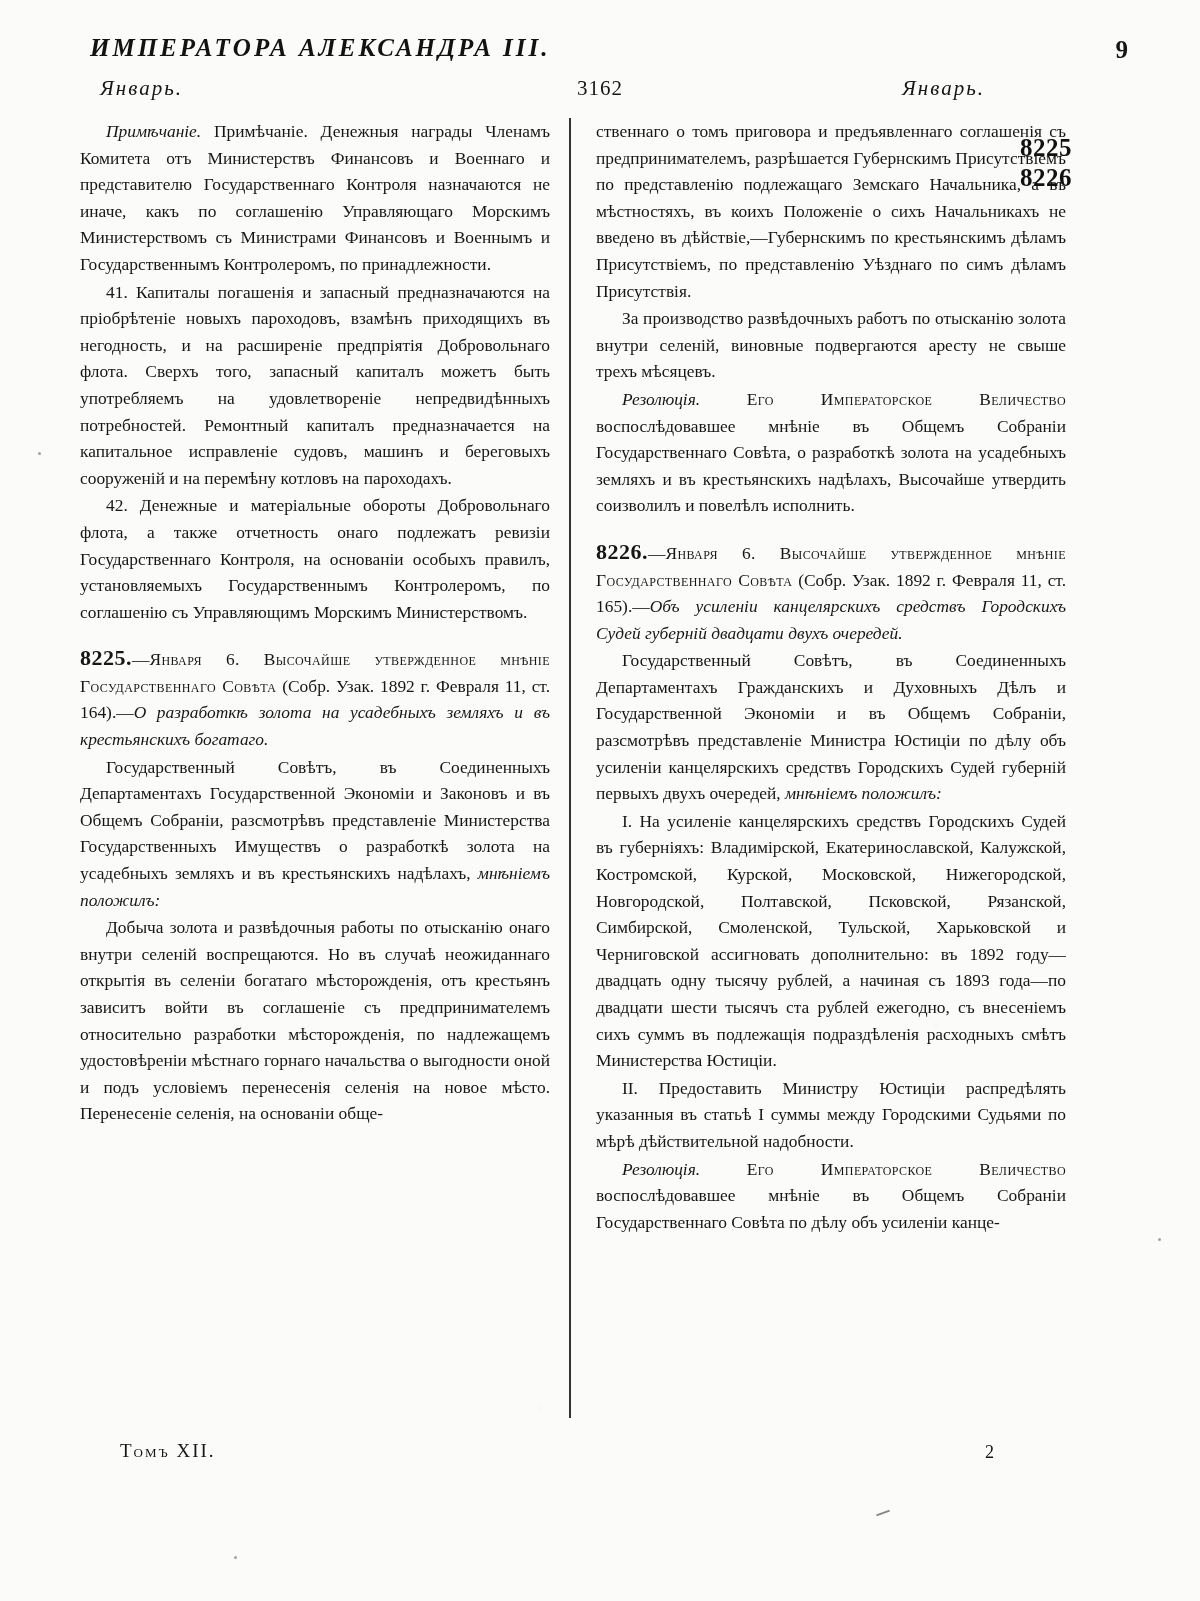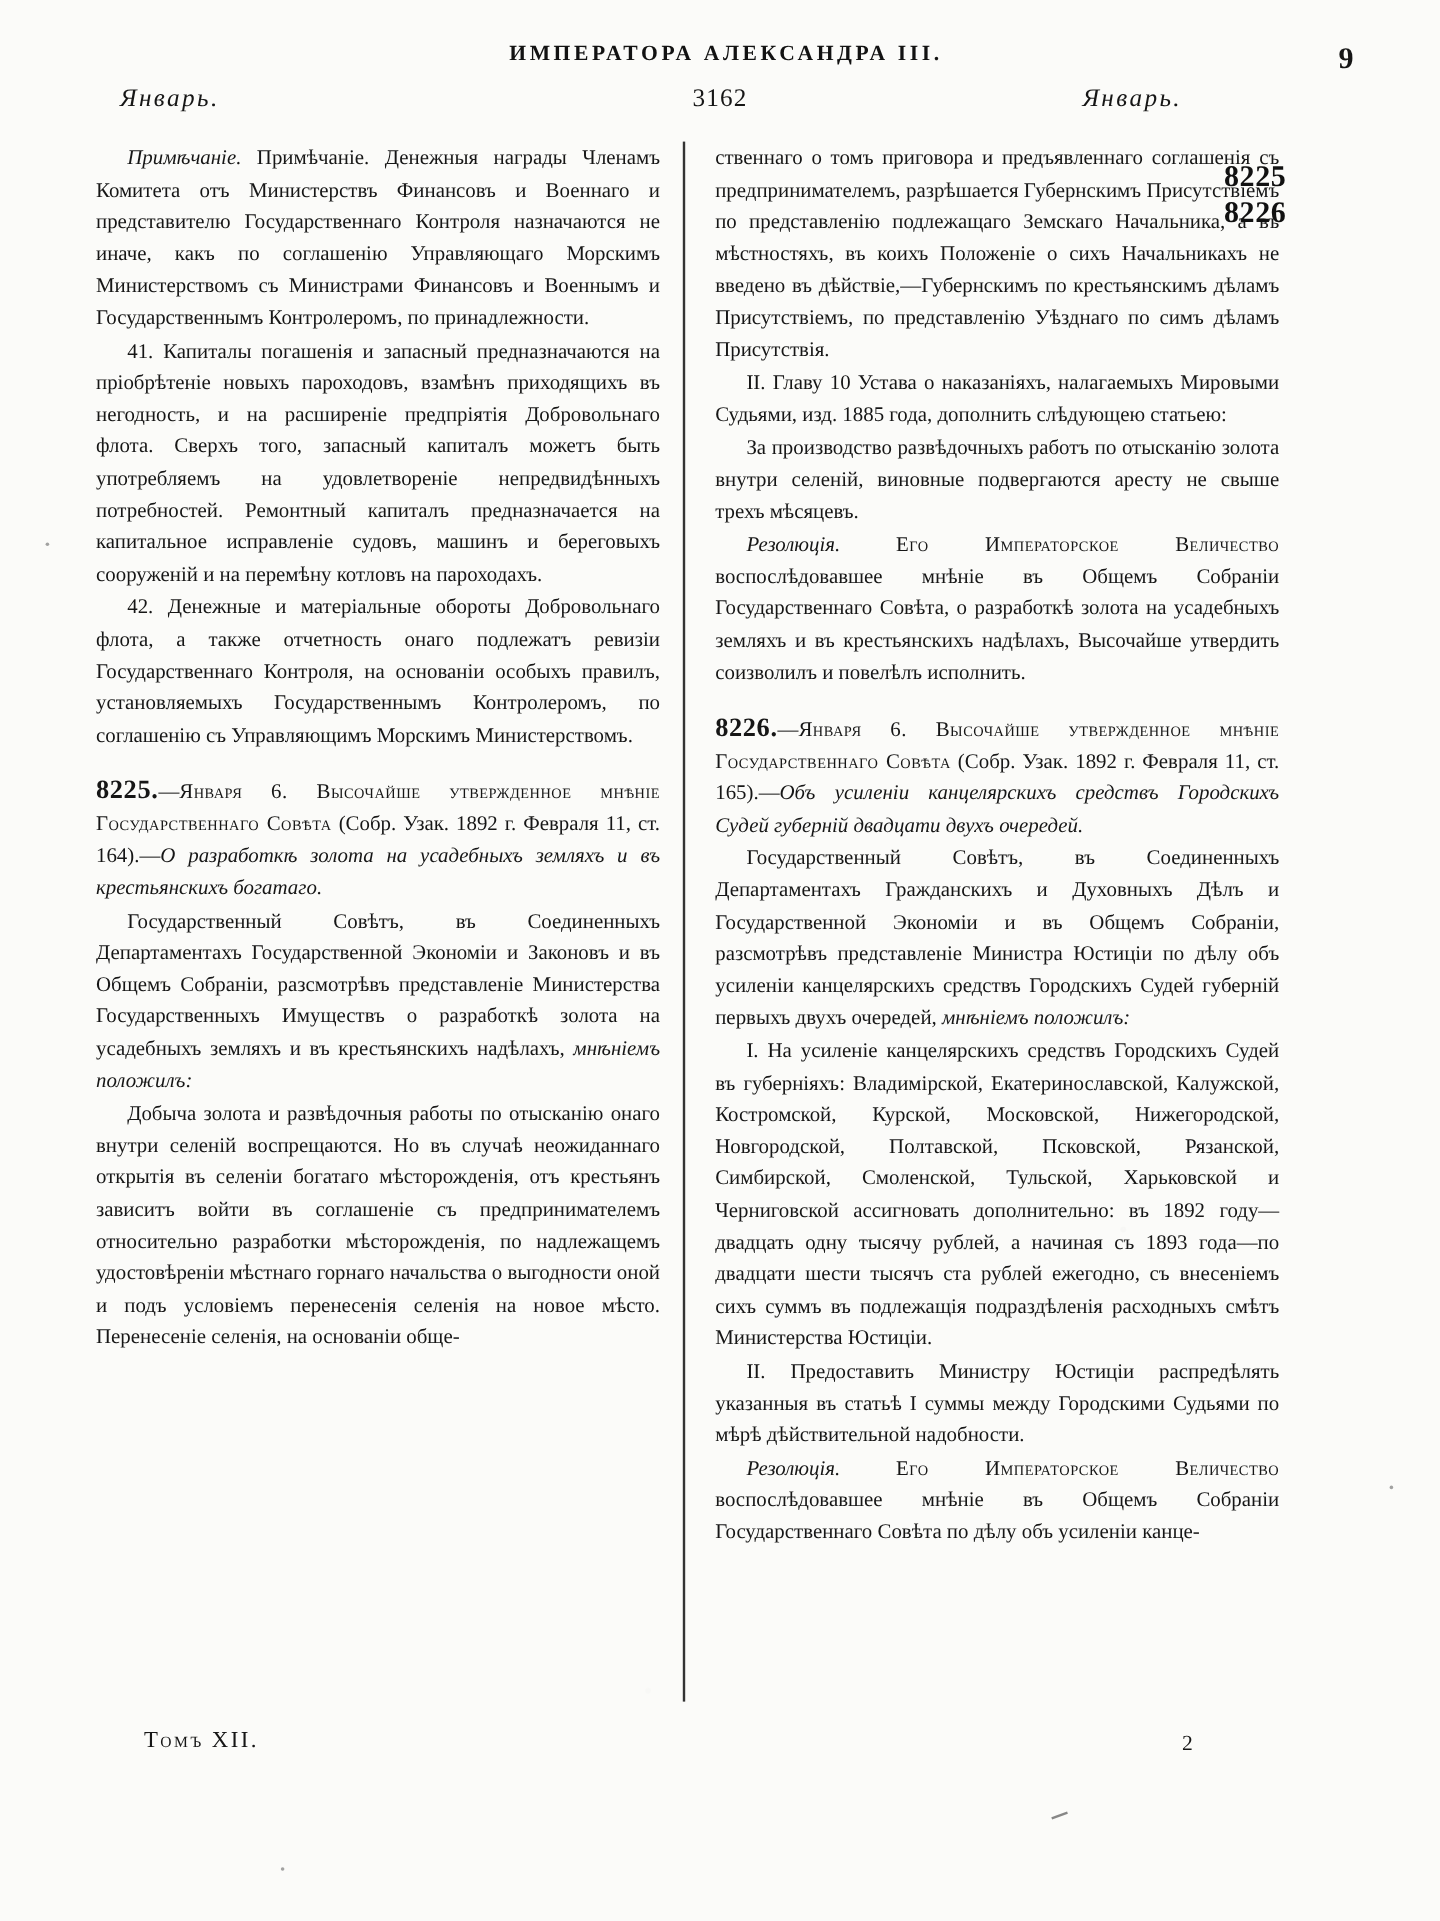--- a/index.html
+++ b/index.html
@@ -33,26 +33,26 @@
   }
 
   
   .header {
     position: absolute;
     left: 80px;
     top: 34px;
     width: 1040px;
   }
   .running-title {
-    text-align: center;
-    font-size: 18px;
+    font-size: 25px;
     letter-spacing: 3px;
     font-weight: 700;
     color: #121212;
     padding-left: 10px;
+    font-style: italic;
   }
   .page-number-top {
     position: absolute;
     right: -8px;
     top: 2px;
     font-size: 25px;
     font-weight: 700;
   }
   .subhead {
     position: relative;
@@ -212,21 +212,20 @@
 
       <p><span>Государственный Совѣтъ, въ Соединенныхъ Департаментахъ Государственной Экономіи и Законовъ и въ Общемъ Собраніи, разсмотрѣвъ представленіе Министерства Государственныхъ Имуществъ о разработкѣ золота на усадебныхъ земляхъ и въ крестьянскихъ надѣлахъ,</span> <span class="it">мнѣніемъ положилъ:</span></p>
       <p>Добыча золота и развѣдочныя работы по отысканію онаго внутри селеній воспрещаются. Но въ случаѣ неожиданнаго открытія въ селеніи богатаго мѣсторожденія, отъ крестьянъ зависитъ войти въ соглашеніе съ предпринимателемъ относительно разработки мѣсторожденія, по надлежащемъ удостовѣреніи мѣстнаго горнаго начальства о выгодности оной и подъ условіемъ перенесенія селенія на новое мѣсто. Перенесеніе селенія, на основаніи обще-</p>
     </div>
 
     <div class="col col-right">
       <span class="margin-num n1">8225</span>
       <span class="margin-num n2">8226</span>
 
       <p class="noindent">ственнаго о томъ приговора и предъявленнаго соглашенія съ предпринимателемъ, разрѣшается Губернскимъ Присутствіемъ по представленію подлежащаго Земскаго Начальника, а въ мѣстностяхъ, въ коихъ Положеніе о сихъ Начальникахъ не введено въ дѣйствіе,—Губернскимъ по крестьянскимъ дѣламъ Присутствіемъ, по представленію Уѣзднаго по симъ дѣламъ Присутствія.</p>
-      <p>II. Главу 10 Устава о наказаніяхъ, налагаемыхъ Мировыми Судьями, изд. 1885 года, дополнить слѣдующею статьею:</p>
       <p>За производство развѣдочныхъ работъ по отысканію золота внутри селеній, виновные подвергаются аресту не свыше трехъ мѣсяцевъ.</p>
 
       <p><span class="it">Резолюція.</span> <span class="sc">Его Императорское Величество</span> <span>воспослѣдовавшее мнѣніе въ Общемъ Собраніи Государственнаго Совѣта, о разработкѣ золота на усадебныхъ земляхъ и въ крестьянскихъ надѣлахъ, Высочайше утвердить соизволилъ и повелѣлъ исполнить.</span></p>
 
       <p class="noindent art-start">
         <span class="lawno">8226.</span><span>—</span><span class="sc">Января 6. Высочайше утвержденное мнѣніе Государственнаго Совѣта</span> <span>(Собр. Узак. 1892 г. Февраля 11, ст. 165).</span><span>—</span><span class="it">Объ усиленіи канцелярскихъ средствъ Городскихъ Судей губерній двадцати двухъ очередей.</span>
       </p>
 
       <p><span>Государственный Совѣтъ, въ Соединенныхъ Департаментахъ Гражданскихъ и Духовныхъ Дѣлъ и Государственной Экономіи и въ Общемъ Собраніи, разсмотрѣвъ представленіе Министра Юстиціи по дѣлу объ усиленіи канцелярскихъ средствъ Городскихъ Судей губерній первыхъ двухъ очередей,</span> <span class="it">мнѣніемъ положилъ:</span></p>
       <p>I. На усиленіе канцелярскихъ средствъ Городскихъ Судей въ губерніяхъ: Владимірской, Екатеринославской, Калужской, Костромской, Курской, Московской, Нижегородской, Новгородской, Полтавской, Псковской, Рязанской, Симбирской, Смоленской, Тульской, Харьковской и Черниговской ассигновать дополнительно: въ 1892 году—двадцать одну тысячу рублей, а начиная съ 1893 года—по двадцати шести тысячъ ста рублей ежегодно, съ внесеніемъ сихъ суммъ въ подлежащія подраздѣленія расходныхъ смѣтъ Министерства Юстиціи.</p>

